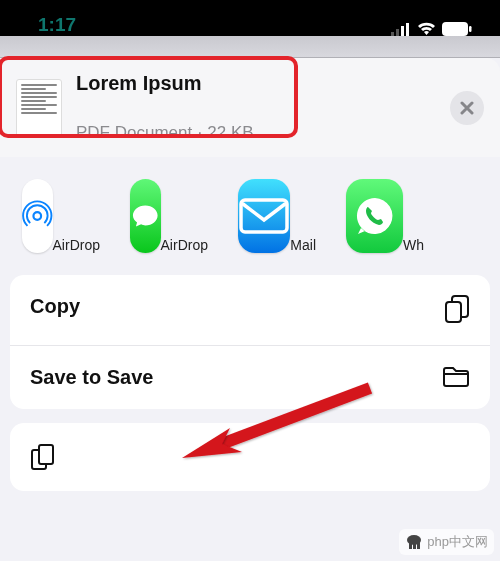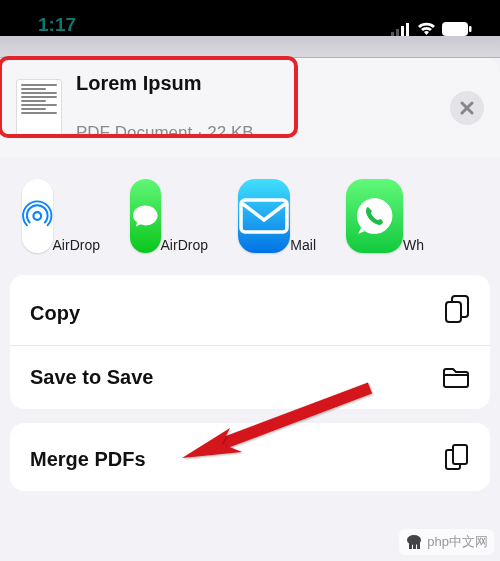--- a/index.html
+++ b/index.html
@@ -91,21 +91,21 @@
     .notes { background: linear-gradient(#fff8c7 40%, #fef49a); position: relative; }
     .notes::before { content:""; position:absolute; top:22px; left:6px; right:6px; border-top:1px dashed #c9b86a; }
     .whatsapp { background: linear-gradient(#60f97a, #12c93d); }
     .actions {
       margin: 2px 10px 0 10px;
       background: #fff;
       border-radius: 14px;
       overflow: hidden;
     }
     .action {
-      display: flex; align-items: flex-end; justify-content: space-between;
+      display: flex; align-items: flex-start; justify-content: space-between;
       padding: 20px 20px;
       font-size: 20px; font-weight: 600; color: #111;
     }
     .action + .action { border-top: 1px solid #e6e6ea; }
     .actions.second { margin-top: 14px; }
     .arrow-annot {
       position: absolute;
       left: 170px; top: 378px;
       pointer-events: none;
     }
@@ -219,21 +219,20 @@
   <div class="action">
     <span>Save to Save</span>
     <svg width="28" height="22" viewBox="0 0 28 22">
         <path d="M2 4 A2 2 0 0 1 4 2 H11 L14 5 H24 A2 2 0 0 1 26 7 V18 A2 2 0 0 1 24 20 H4 A2 2 0 0 1 2 18 Z M2 8 H26" fill="none" stroke="#111" stroke-width="2"></path>
       </svg>
   </div>
 </div>
 
 <div class="actions second">
   <div class="action">
-    <span>Merge PDFs</span>
     <svg width="26" height="28" viewBox="0 0 26 28">
         <rect x="2" y="7" width="14" height="19" rx="2" fill="none" stroke="#111" stroke-width="2"></rect>
         <rect x="9" y="2" width="14" height="19" rx="2" fill="#fff" stroke="#111" stroke-width="2"></rect>
       </svg>
   </div>
 </div>
 
 <svg class="arrow-annot" width="210" height="100" viewBox="0 0 210 100">
   <defs>
       <filter id="s">

